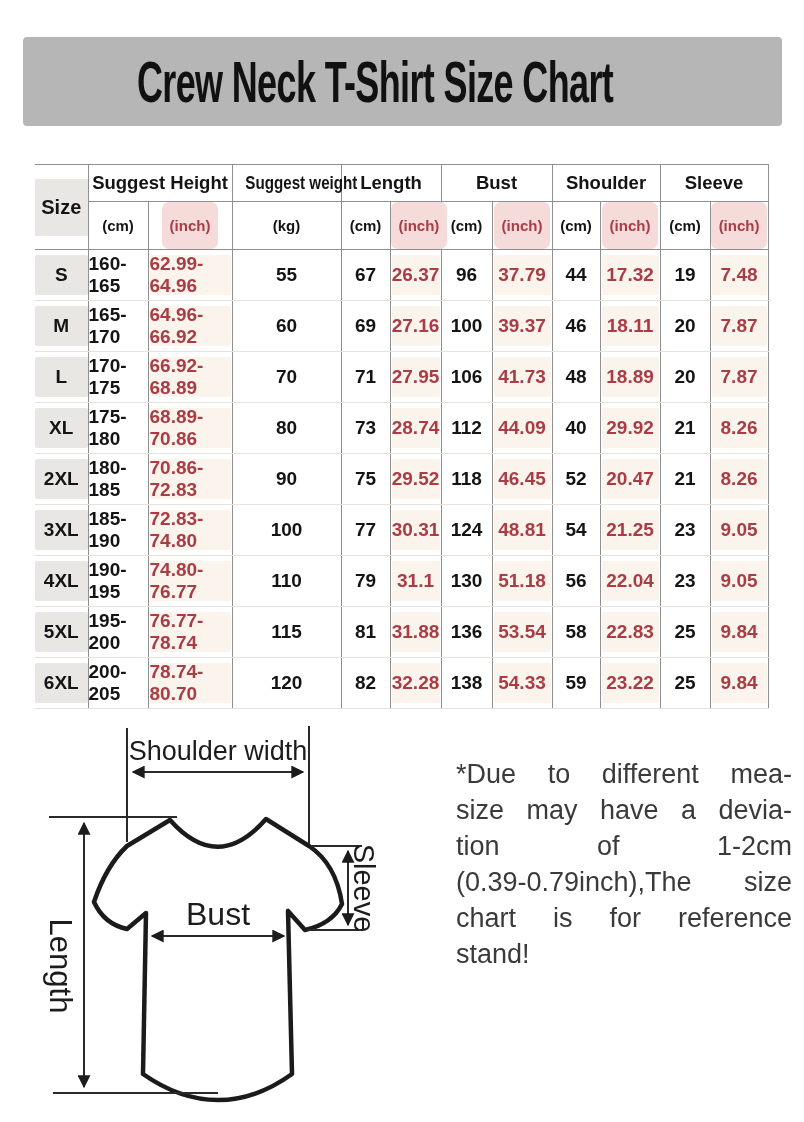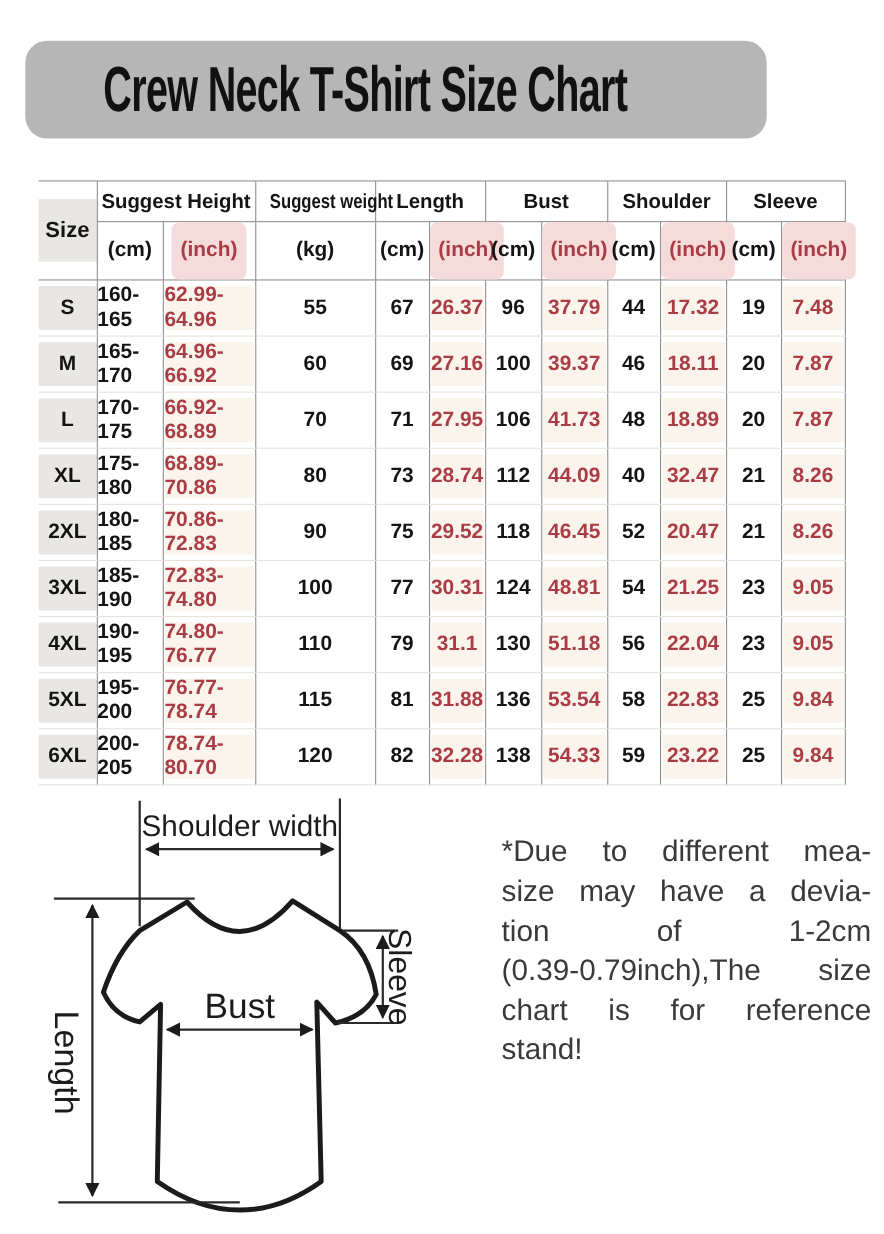--- a/index.html
+++ b/index.html
@@ -2,37 +2,37 @@
 <html style="--accent-red: #a93c44; --banner-bg: #b6b6b6; --banner-text: #111111; --inch-pill-bg: #f6dbdb; --inch-cell-bg: #faf4ec; --size-cell-bg: #e9e7e3; --grid-line: #8f8f8f; --row-line: #e6e3de; --note-text: #3a3a3a; --diagram-line: #1c1c1c;"><head>
 <meta charset="utf-8">
 <style>
   html,body{margin:0;padding:0;background:#ffffff;}
   .page{
     position:relative;width:804px;height:1122px;background:#fff;overflow:hidden;
     font-family:"Liberation Sans","DejaVu Sans",sans-serif;color:#141414;
   }
   
   .banner{
-    position:absolute;left:23px;top:37px;width:674px;height:89px;
-    background:var(--banner-bg);border-radius:20px;
+    position:absolute;left:23px;top:37px;width:759px;height:89px;
+    background:var(--banner-bg);border-radius:4px;
     display:flex;align-items:center;justify-content:center;padding-right:55px;box-sizing:border-box;
   }
   .banner-text{
     font-size:58px;font-weight:bold;color:var(--banner-text);
     letter-spacing:-1px;white-space:nowrap;transform:scaleX(.62);transform-origin:center;
   }
   
   table.size-table{
     position:absolute;left:35px;top:164px;width:733px;
     border-collapse:collapse;table-layout:fixed;
     border-top:1px solid var(--grid-line);
   }
   .size-table th,.size-table td{padding:0;border-right:1px solid var(--grid-line);}
   .size-table thead tr.groups th{height:36px;font-size:18.5px;font-weight:bold;border-bottom:1px solid var(--grid-line);}
-  .size-table thead tr.units th{height:31px;font-size:19px;font-weight:bold;border-bottom:1px solid var(--grid-line);}
+  .size-table thead tr.units th{height:31px;font-size:15px;font-weight:bold;border-bottom:1px solid var(--grid-line);}
   .size-table thead th.size-head{border-bottom:1px solid var(--grid-line);}
   .size-table tbody td{height:50px;border-bottom:1px solid var(--row-line);}
   .condensed{display:inline-block;transform:scaleX(.82);transform-origin:center;white-space:nowrap;}
   .head-pill{height:57px;margin:5px 0;display:flex;align-items:center;justify-content:center;
     background:var(--size-cell-bg);font-size:20px;font-weight:bold;}
   .inch-pill{display:inline-block;padding:15px 8px;border-radius:7px;
     background:var(--inch-pill-bg);color:var(--accent-red);}
   .cellbox{height:40px;margin:5px 0;display:flex;align-items:center;justify-content:center;
     font-weight:bold;font-size:19px;border-radius:2px;}
   td.sz .cellbox{background:var(--size-cell-bg);}
@@ -234,21 +234,21 @@
           <td class="c">
             <div class="cellbox">112</div>
           </td>
           <td class="i">
             <div class="cellbox">44.09</div>
           </td>
           <td class="c">
             <div class="cellbox">40</div>
           </td>
           <td class="i">
-            <div class="cellbox">32.47</div>
+            <div class="cellbox">29.92</div>
           </td>
           <td class="c">
             <div class="cellbox">21</div>
           </td>
           <td class="i">
             <div class="cellbox">8.26</div>
           </td>
         </tr>
         <tr>
           <td class="sz">

